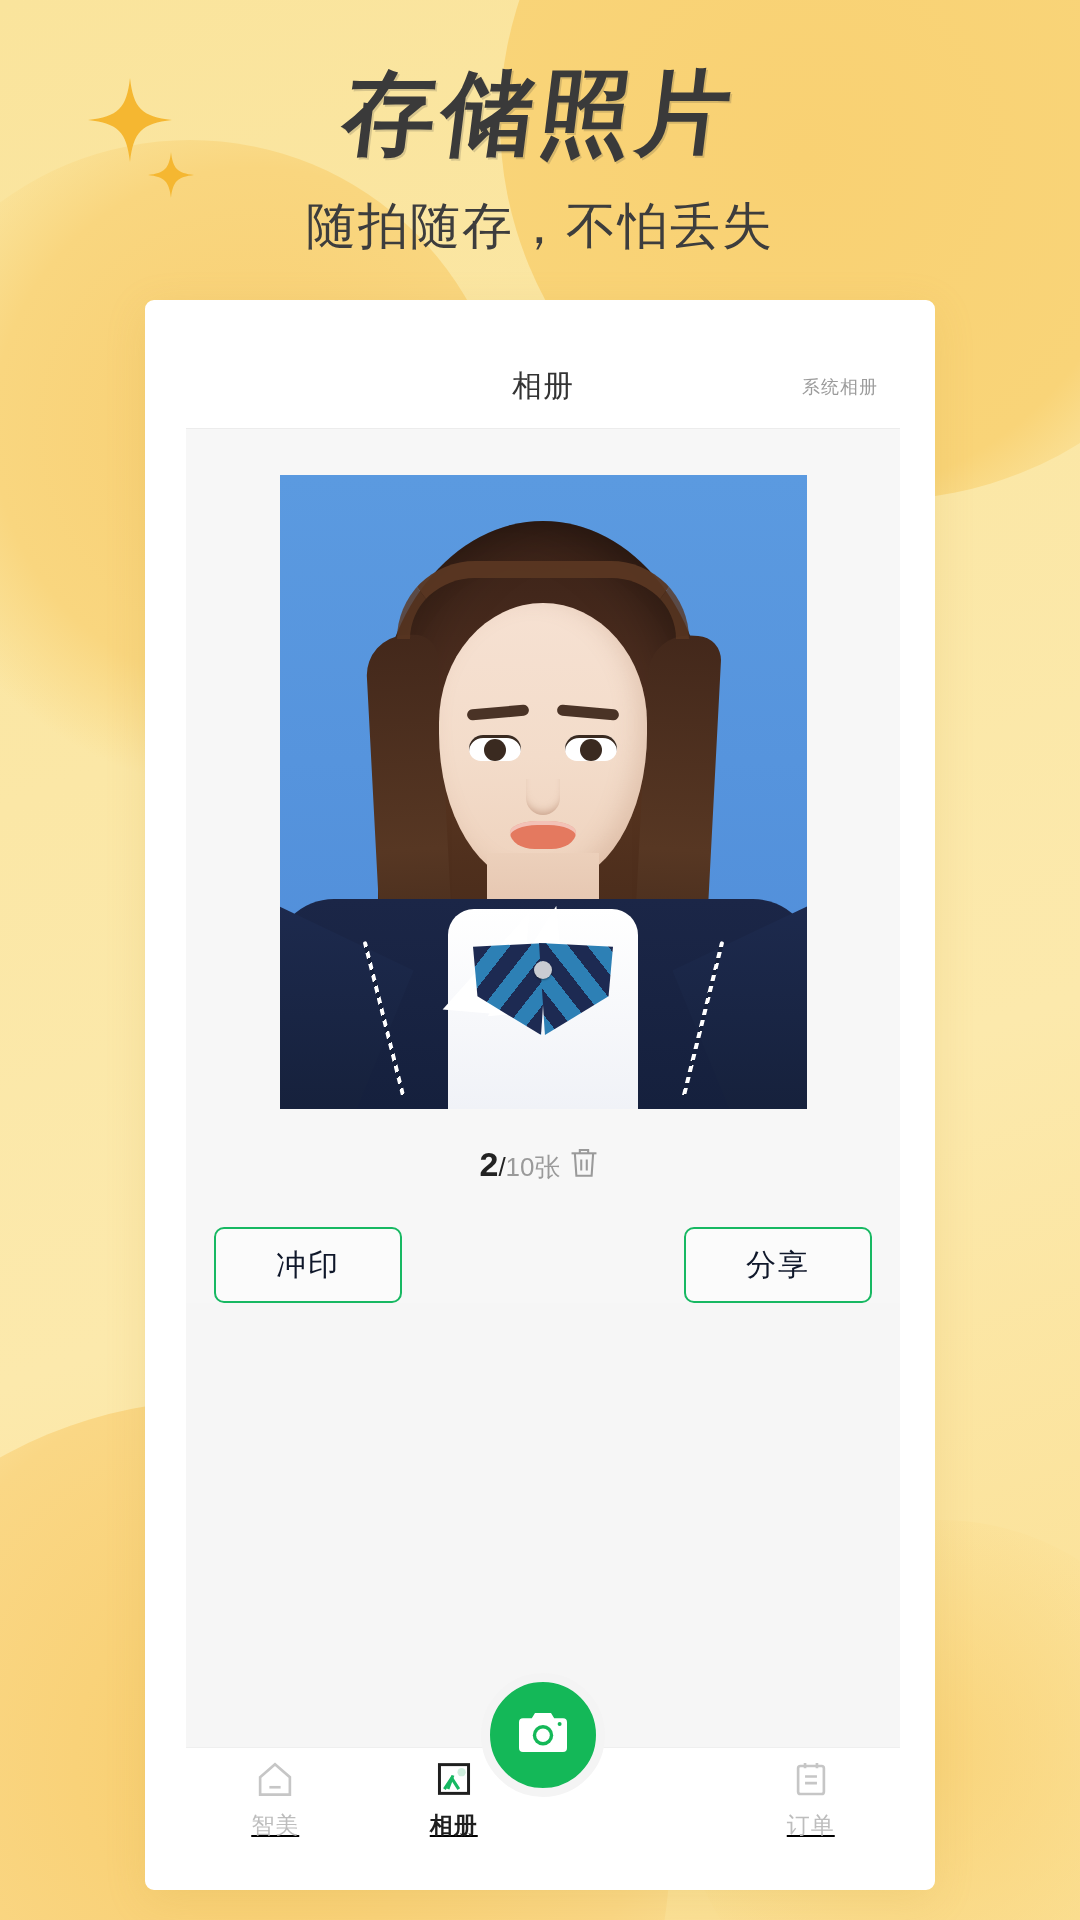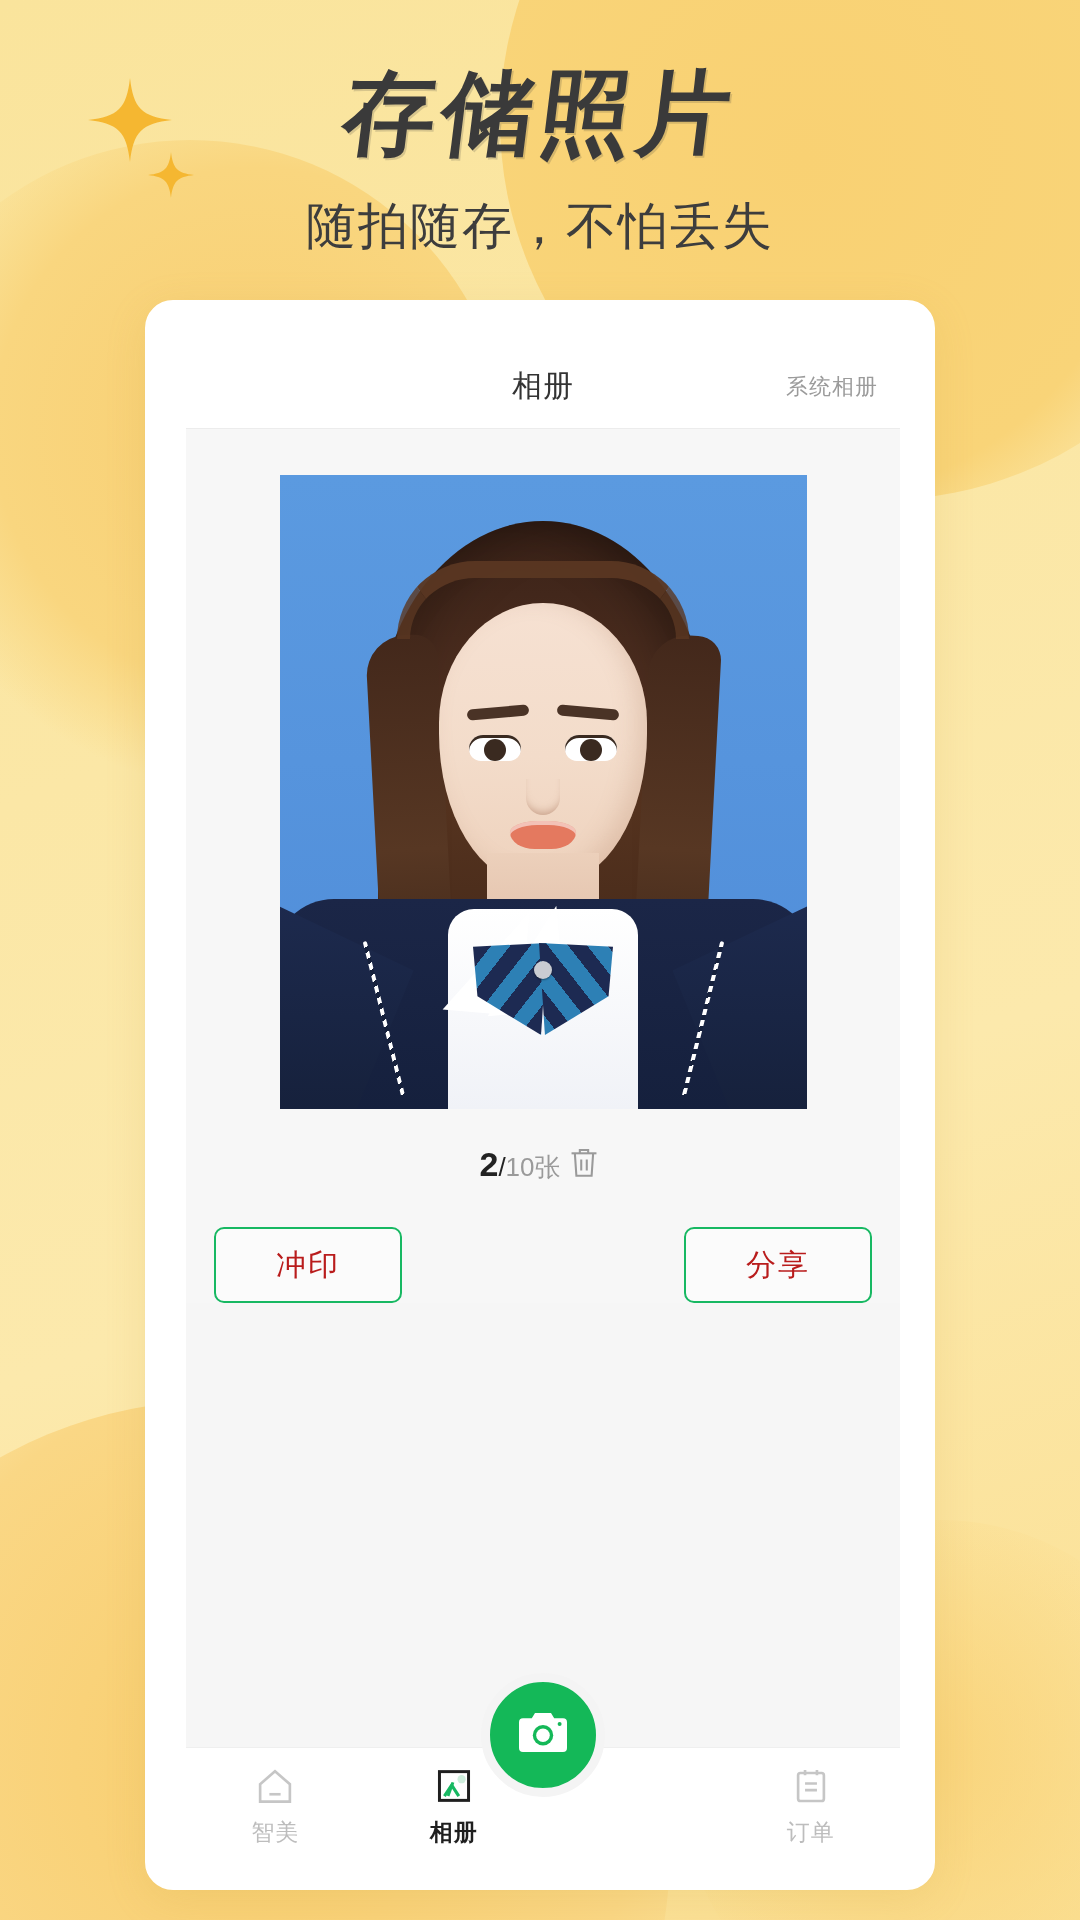--- a/index.html
+++ b/index.html
@@ -81,21 +81,21 @@
     font-family: Liberation Sans, sans-serif;
   }
 
   
   #phone {
     position: absolute;
     left: 145px;
     top: 300px;
     width: 790px;
     height: 1590px;
-    border-radius: 28px;
+    border-radius: 9px;
     border: 5px solid #ffffff;
     background: #ffffff;
     box-sizing: border-box;
     overflow: hidden;
     box-shadow: 0 10px 40px rgba(200,160,60,0.16);
   }
   #screen {
     position: absolute;
     left: 36px;
     top: 40px;
@@ -118,21 +118,21 @@
     left: 0; right: 0;
     text-align: center;
     font-size: 30px;
     color: #333333;
     font-weight: 500;
     letter-spacing: 1px;
   }
   .app-header-right {
     position: absolute;
     right: 22px;
-    font-size: 22px;
+    font-size: 18px;
     color: #9b9b9b;
     letter-spacing: 1px;
   }
   .header-divider {
     height: 1px;
     background: #ececec;
   }
 
   
   .content {
@@ -370,42 +370,43 @@
     border-radius: 10px;
     display: flex;
     align-items: center;
     justify-content: center;
     font-size: 30px;
     letter-spacing: 2px;
     box-sizing: border-box;
   }
   .btn.outline {
     border: 2px solid #17b862;
-    color: #b91c1c;
+    color: #0f172a;
     background: #fbfbfb;
   }
   .btn.filled {
     background: #14b858;
     color: #ffffff;
     border: 2px solid #14b858;
   }
   .btn .wand { margin-right: 10px; display: inline-flex; }
 
   
   .tabbar {
     position: absolute;
     left: 0; bottom: 0;
     width: 714px;
     height: 108px;
     background: #ffffff;
     border-top: 1px solid #efefef;
     display: flex;
-    align-items: center;
+    align-items: flex-start;
     padding-top: 12px;
     box-sizing: border-box;
+    text-decoration: underline;
   }
   .tab {
     flex: 1;
     display: flex;
     flex-direction: column;
     align-items: center;
     gap: 8px;
   }
   .tab .tlabel {
     font-size: 23px;

